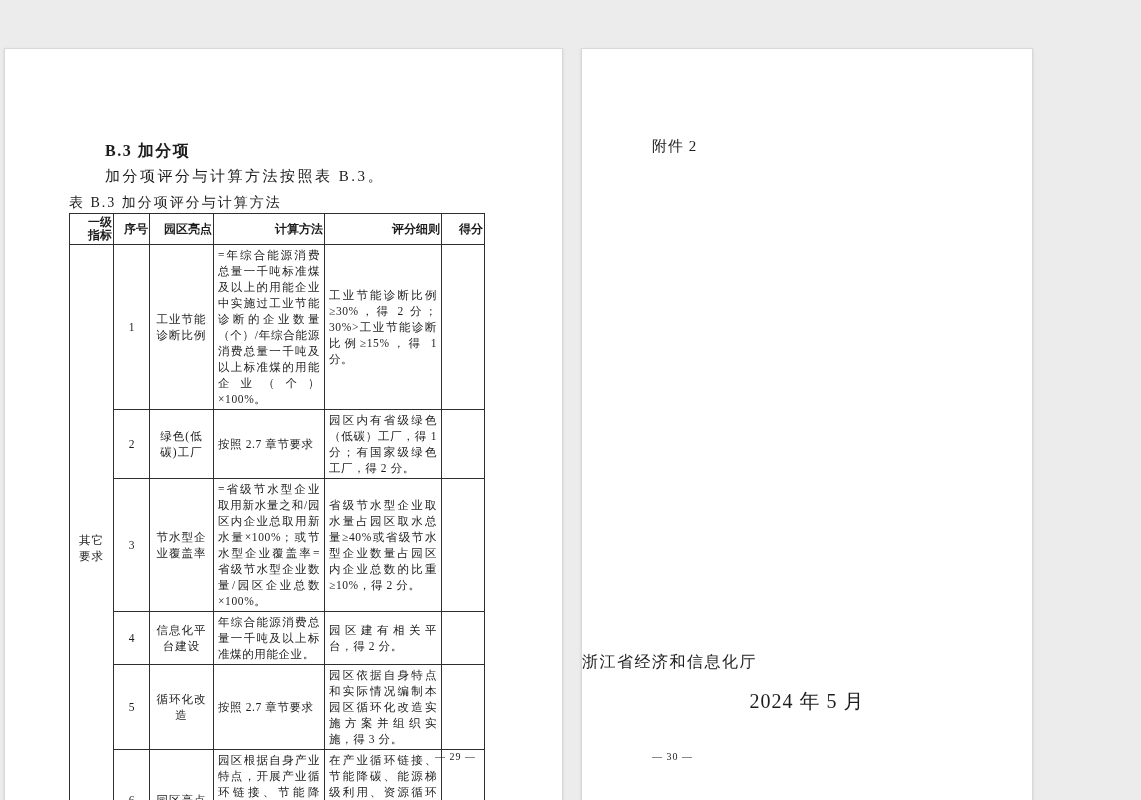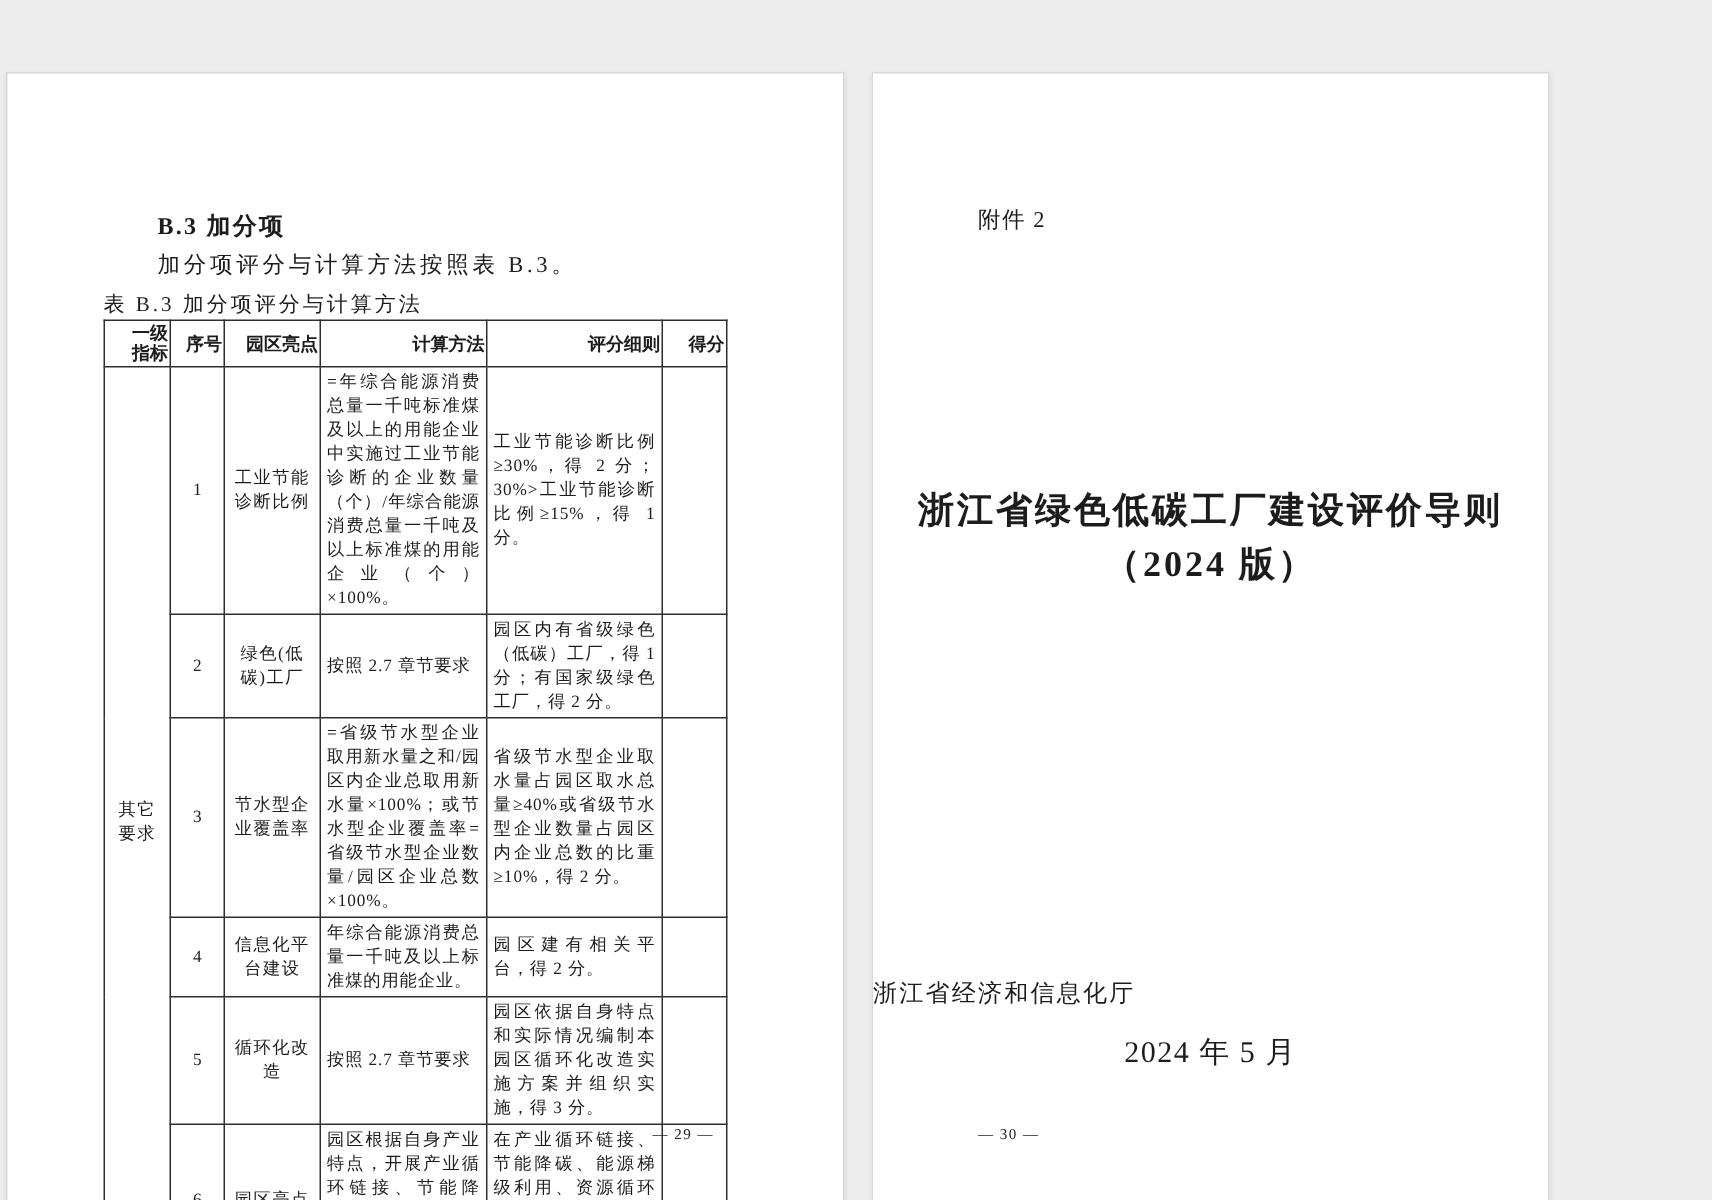--- a/index.html
+++ b/index.html
@@ -166,23 +166,19 @@
   </tbody>
     </table>
 
   <div class="page-number">— 29 —</div>
 </div>
 
 <div class="page" id="right-page">
 
   <div class="attachment-label">附件 2</div>
 
-  <div class="doc-title">
-    <div>浙江省绿色低碳工厂建设评价导则</div>
-    <div>（2024 版）</div>
-  </div>
 
   <div class="issuer">浙江省经济和信息化厅</div>
 
   <div class="doc-date">2024 年 5 月</div>
 
   <div class="page-number">— 30 —</div>
 </div>
 
 </body></html>

